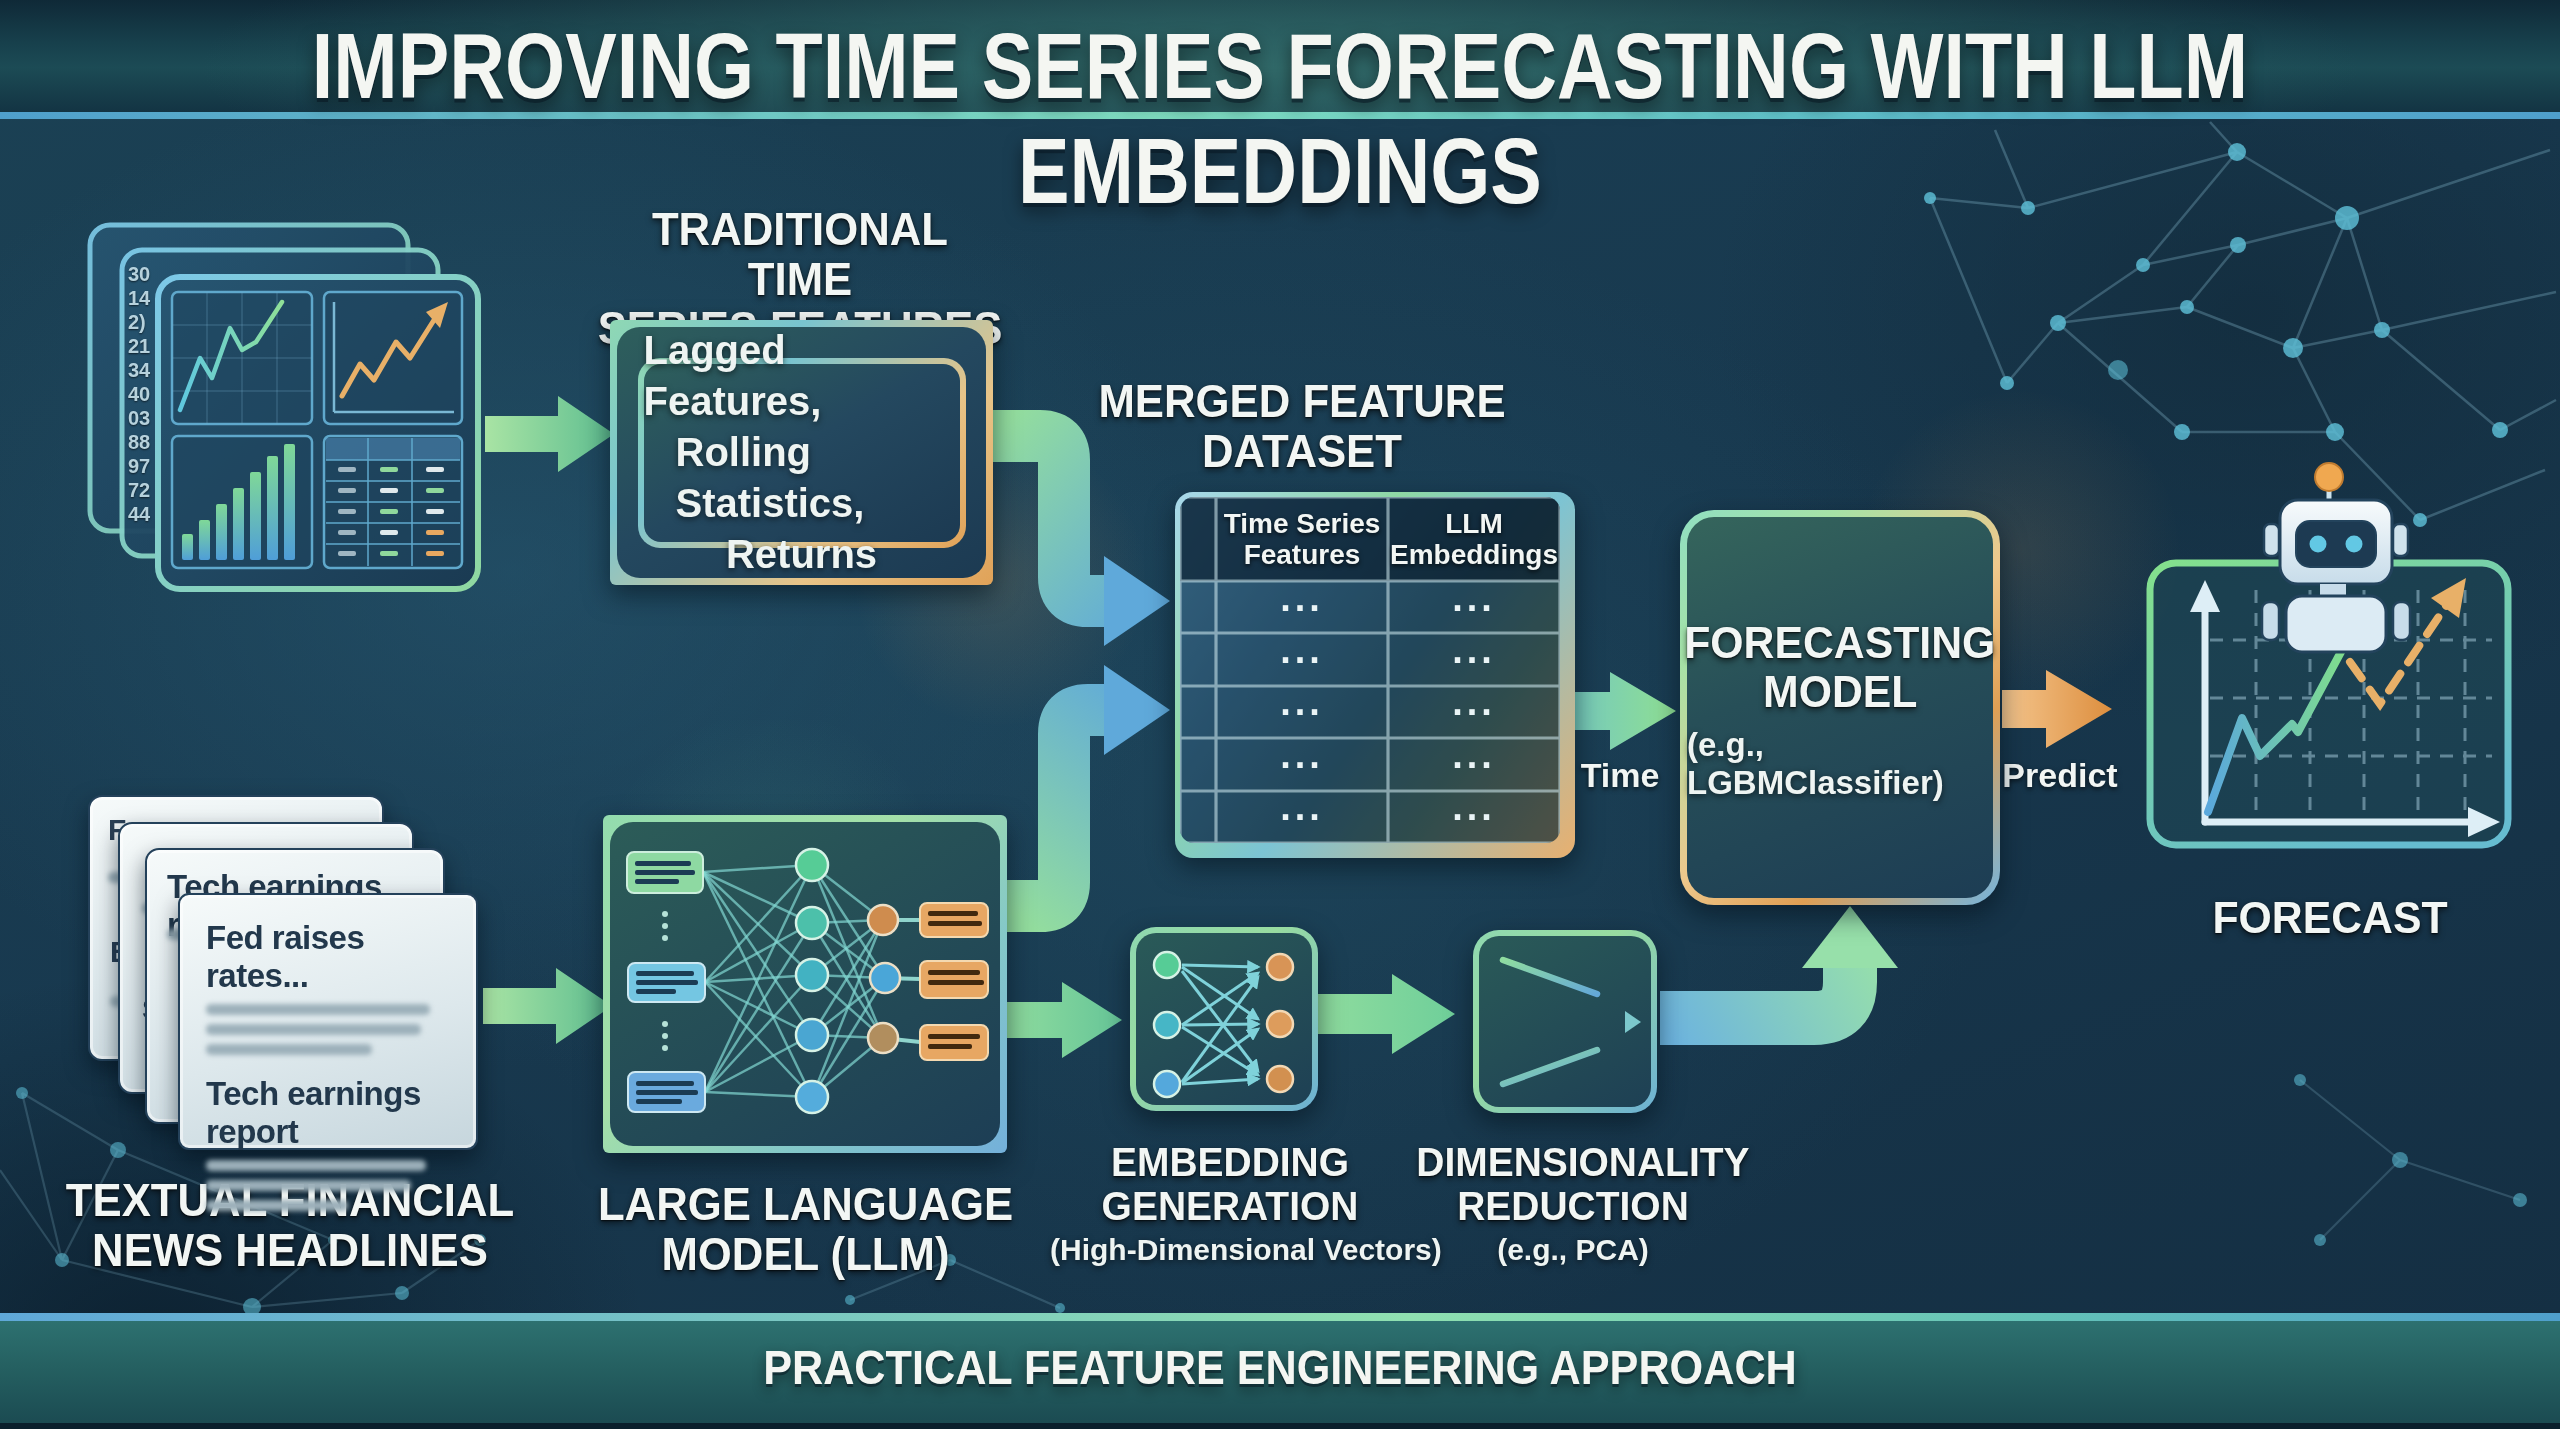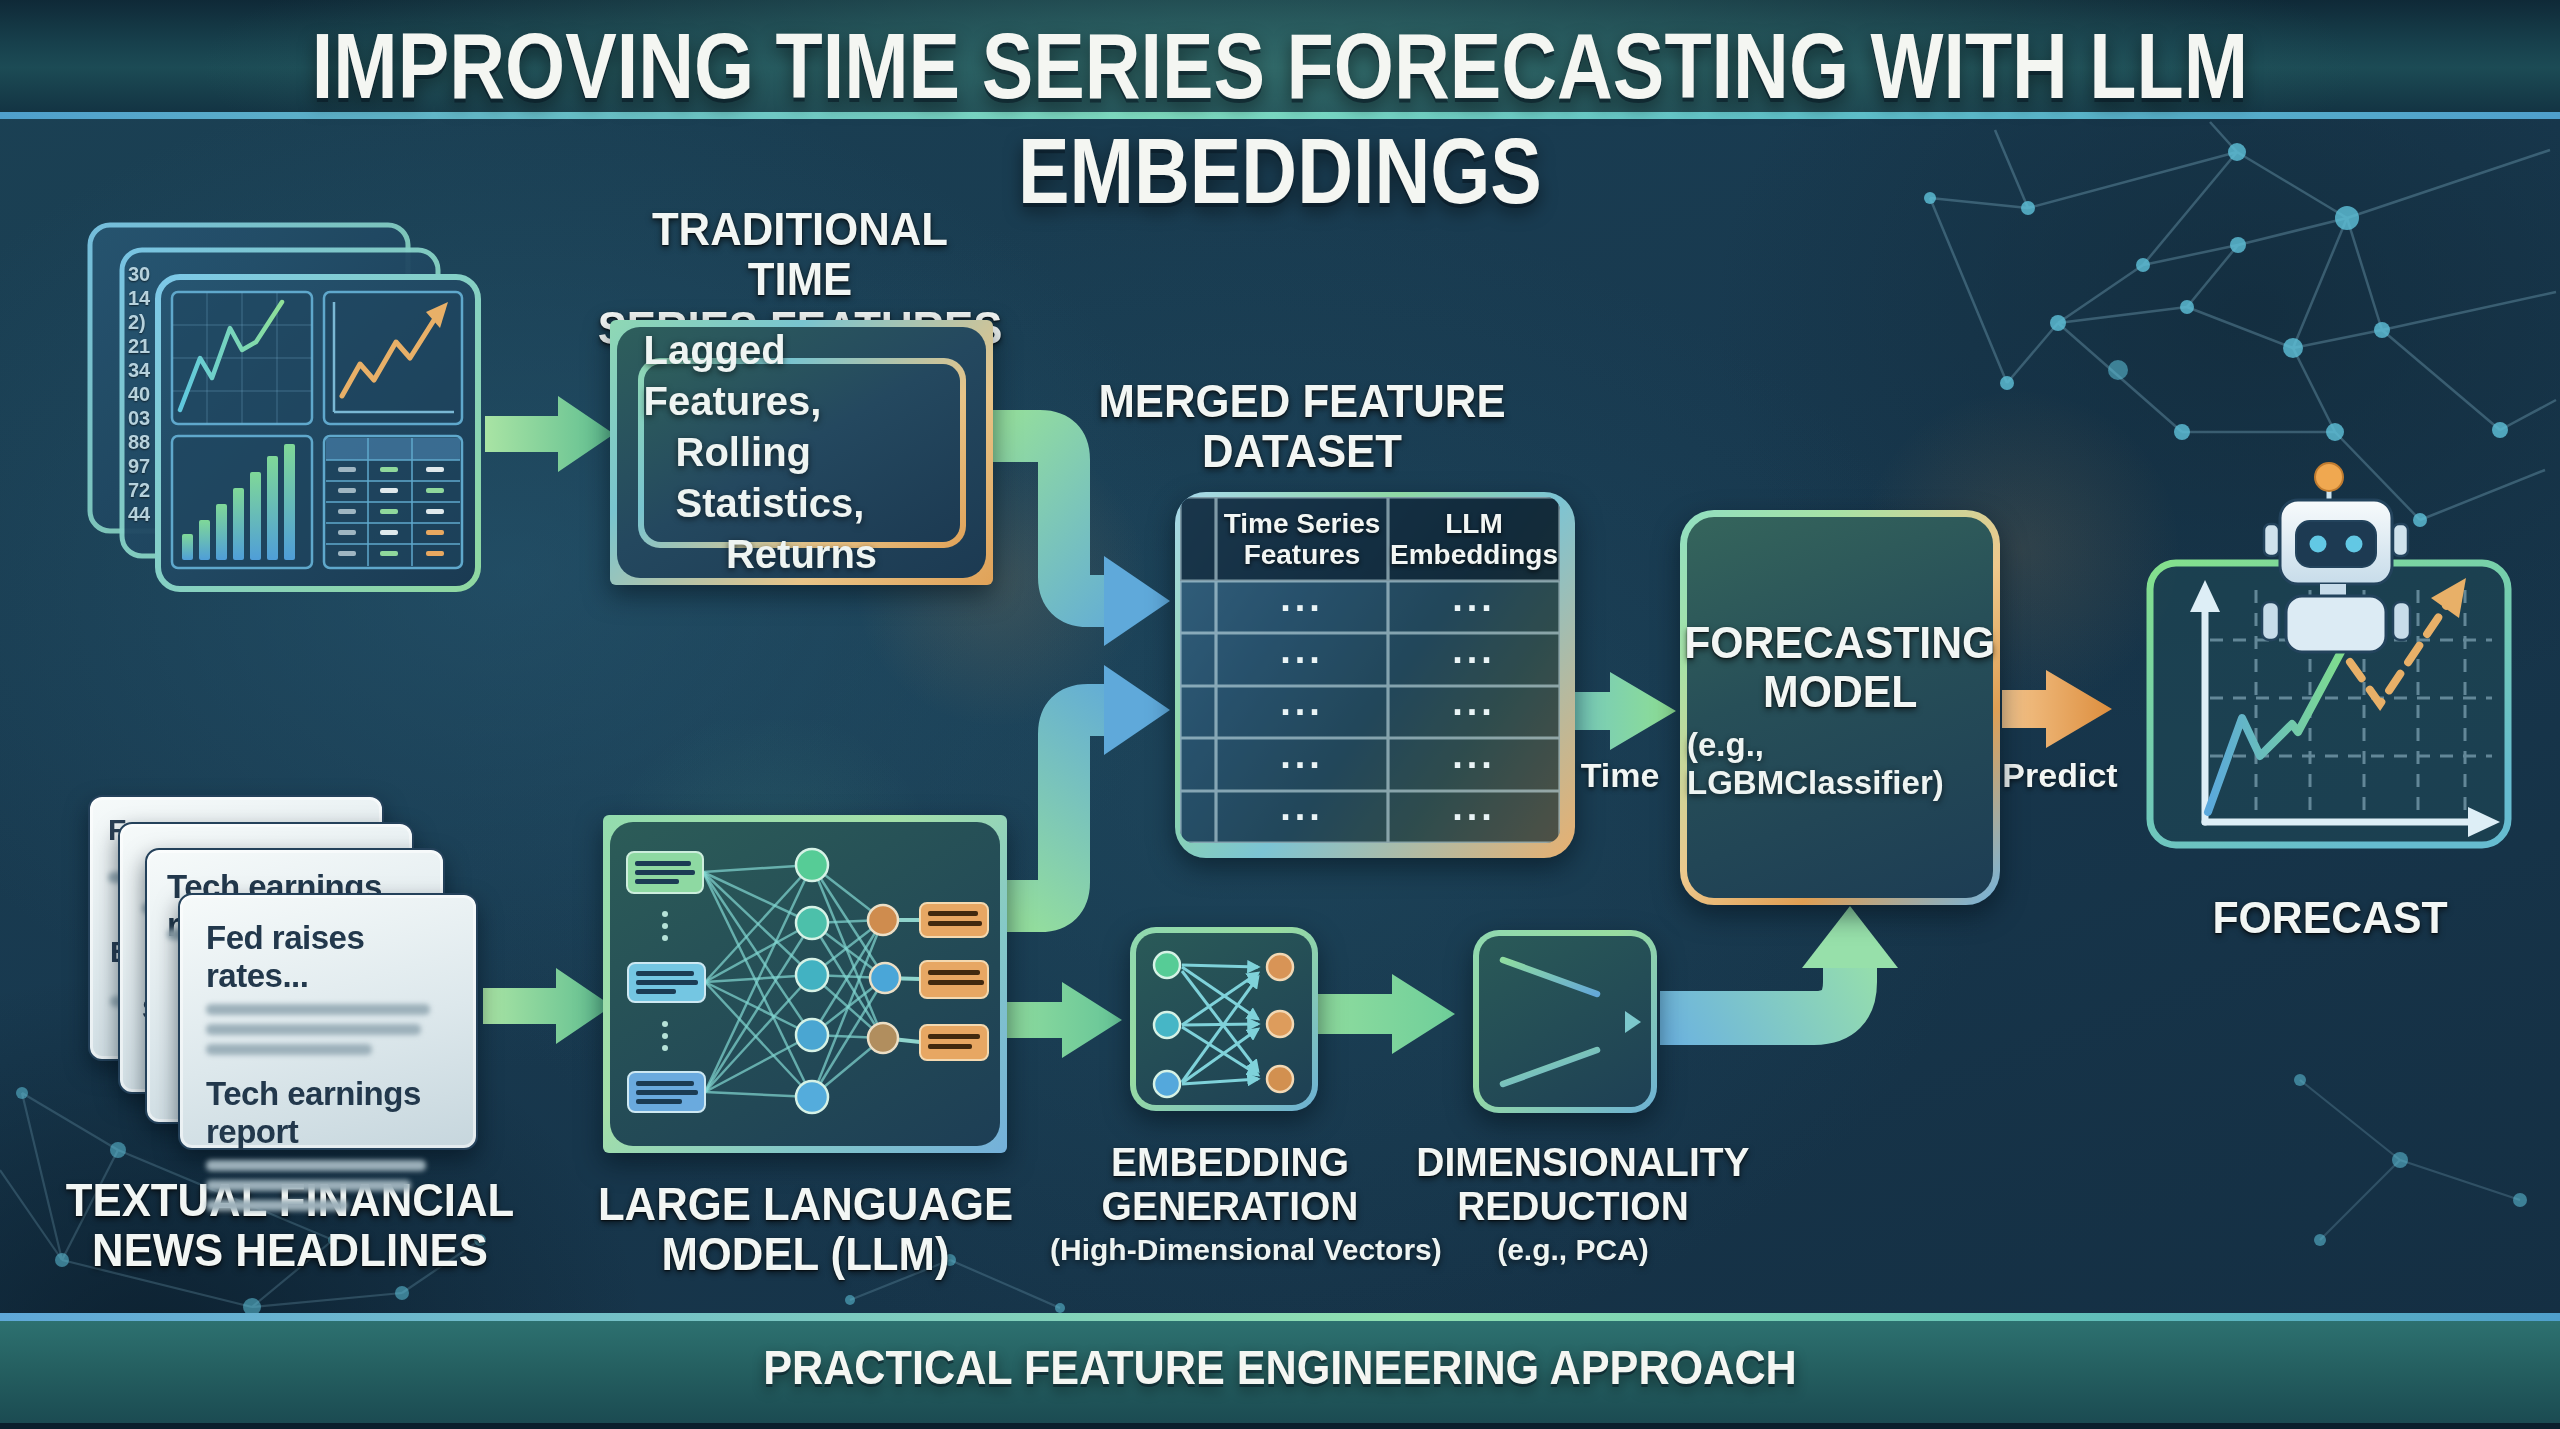--- a/index.html
+++ b/index.html
@@ -41,21 +41,21 @@
   
   .gbox{border-radius:6px;padding:7px;box-shadow:0 10px 26px rgba(4,16,26,.55);}
   .gbox>.inner{width:100%;height:100%;border-radius:23px;box-sizing:border-box;
     background:linear-gradient(150deg,#2e5f5c 0%,#24485f 48%,#1c3a52 100%);}
   .grad-trad{background:linear-gradient(135deg,#8fd8b4 0%,#79c4cf 30%,#e8c488 70%,#e0a258 100%);}
   .grad-table{background:linear-gradient(130deg,#a8d8ec 0%,#8fd8a4 32%,#7cc4d4 55%,#e8b070 100%);}
   .grad-model{background:linear-gradient(135deg,#90dfc2 0%,#a6e2a6 22%,#eec88c 52%,#df9f54 72%,#74b4de 100%);}
   .grad-llm{background:linear-gradient(135deg,#93dcae 0%,#a4e0a8 40%,#84c8c8 70%,#74b0da 100%);}
   .grad-emb{background:linear-gradient(135deg,#8fd8b0 0%,#98dca0 40%,#6cb0d4 100%);}
   
-  .mtable{left:1175px;top:492px;width:390px;height:356px;border-radius:31px;padding:5px;}
+  .mtable{left:1175px;top:492px;width:390px;height:356px;border-radius:18px;padding:5px;}
   .mtable .grid{display:grid;width:380px;height:346px;grid-template-columns:36px 1fr 1fr;
     grid-template-rows:84px repeat(5,1fr);gap:0;border-radius:14px;overflow:hidden;
     background:linear-gradient(125deg,#4e8cb0 0%,#38708f 30%,#2f5f72 55%,#45685c 75%,#7a7050 100%);}
   .mtable .cell{background:rgba(16,36,54,.40);box-shadow:inset 0 0 0 1.6px rgba(214,238,244,.55);
     display:flex;align-items:center;justify-content:center;}
   .mtable .hcell{background:rgba(8,26,42,.75);}
   .mtable .htxt{font-size:28px;font-weight:700;color:#f2f6f4;line-height:1.12;text-align:center;
     text-shadow:0 2px 4px rgba(0,0,0,.7);}
   .dots{font-size:38px;font-weight:800;color:#eaf4f6;letter-spacing:4px;transform:translateY(-9px);}
   
@@ -467,21 +467,21 @@
     <div class="blurbar" style="position:absolute;left:20px;top:190px;width:54px;"></div>
   </div>
   <div class="abs ncard" style="left:118px;top:822px;width:292px;height:268px;z-index:3;">
     <div class="backletter" style="position:absolute;left:22px;top:168px;">S</div>
     <div class="blurbar" style="position:absolute;left:22px;top:70px;width:58px;"></div>
   </div>
   <div class="abs ncard" style="left:145px;top:848px;width:296px;height:272px;z-index:4;overflow:hidden;">
     <div class="news-head" style="position:absolute;left:20px;top:18px;width:270px;">Tech earnings report</div>
     <div class="blurbar" style="position:absolute;left:20px;top:70px;width:200px;"></div>
   </div>
-  <div class="abs ncard" style="left:178px;top:893px;width:300px;height:257px;z-index:5;box-sizing:border-box;padding:24px 26px;">
+  <div class="abs ncard" style="left:178px;top:893px;width:300px;height:257px;z-index:5;box-sizing:border-box;padding:24px 26px;border-radius:11px;">
     <div class="news-head">Fed raises rates...</div>
     <div class="blurbar" style="width:92%;"></div>
     <div class="blurbar" style="width:88%;"></div>
     <div class="blurbar" style="width:68%;"></div>
     <div class="news-head" style="margin-top:20px;">Tech earnings report</div>
     <div class="blurbar" style="width:90%;"></div>
     <div class="blurbar" style="width:84%;"></div>
     <div class="blurbar" style="width:58%;"></div>
   </div>
   <div class="abs ctr" style="left:35px;top:1176px;width:510px;z-index:2;">

